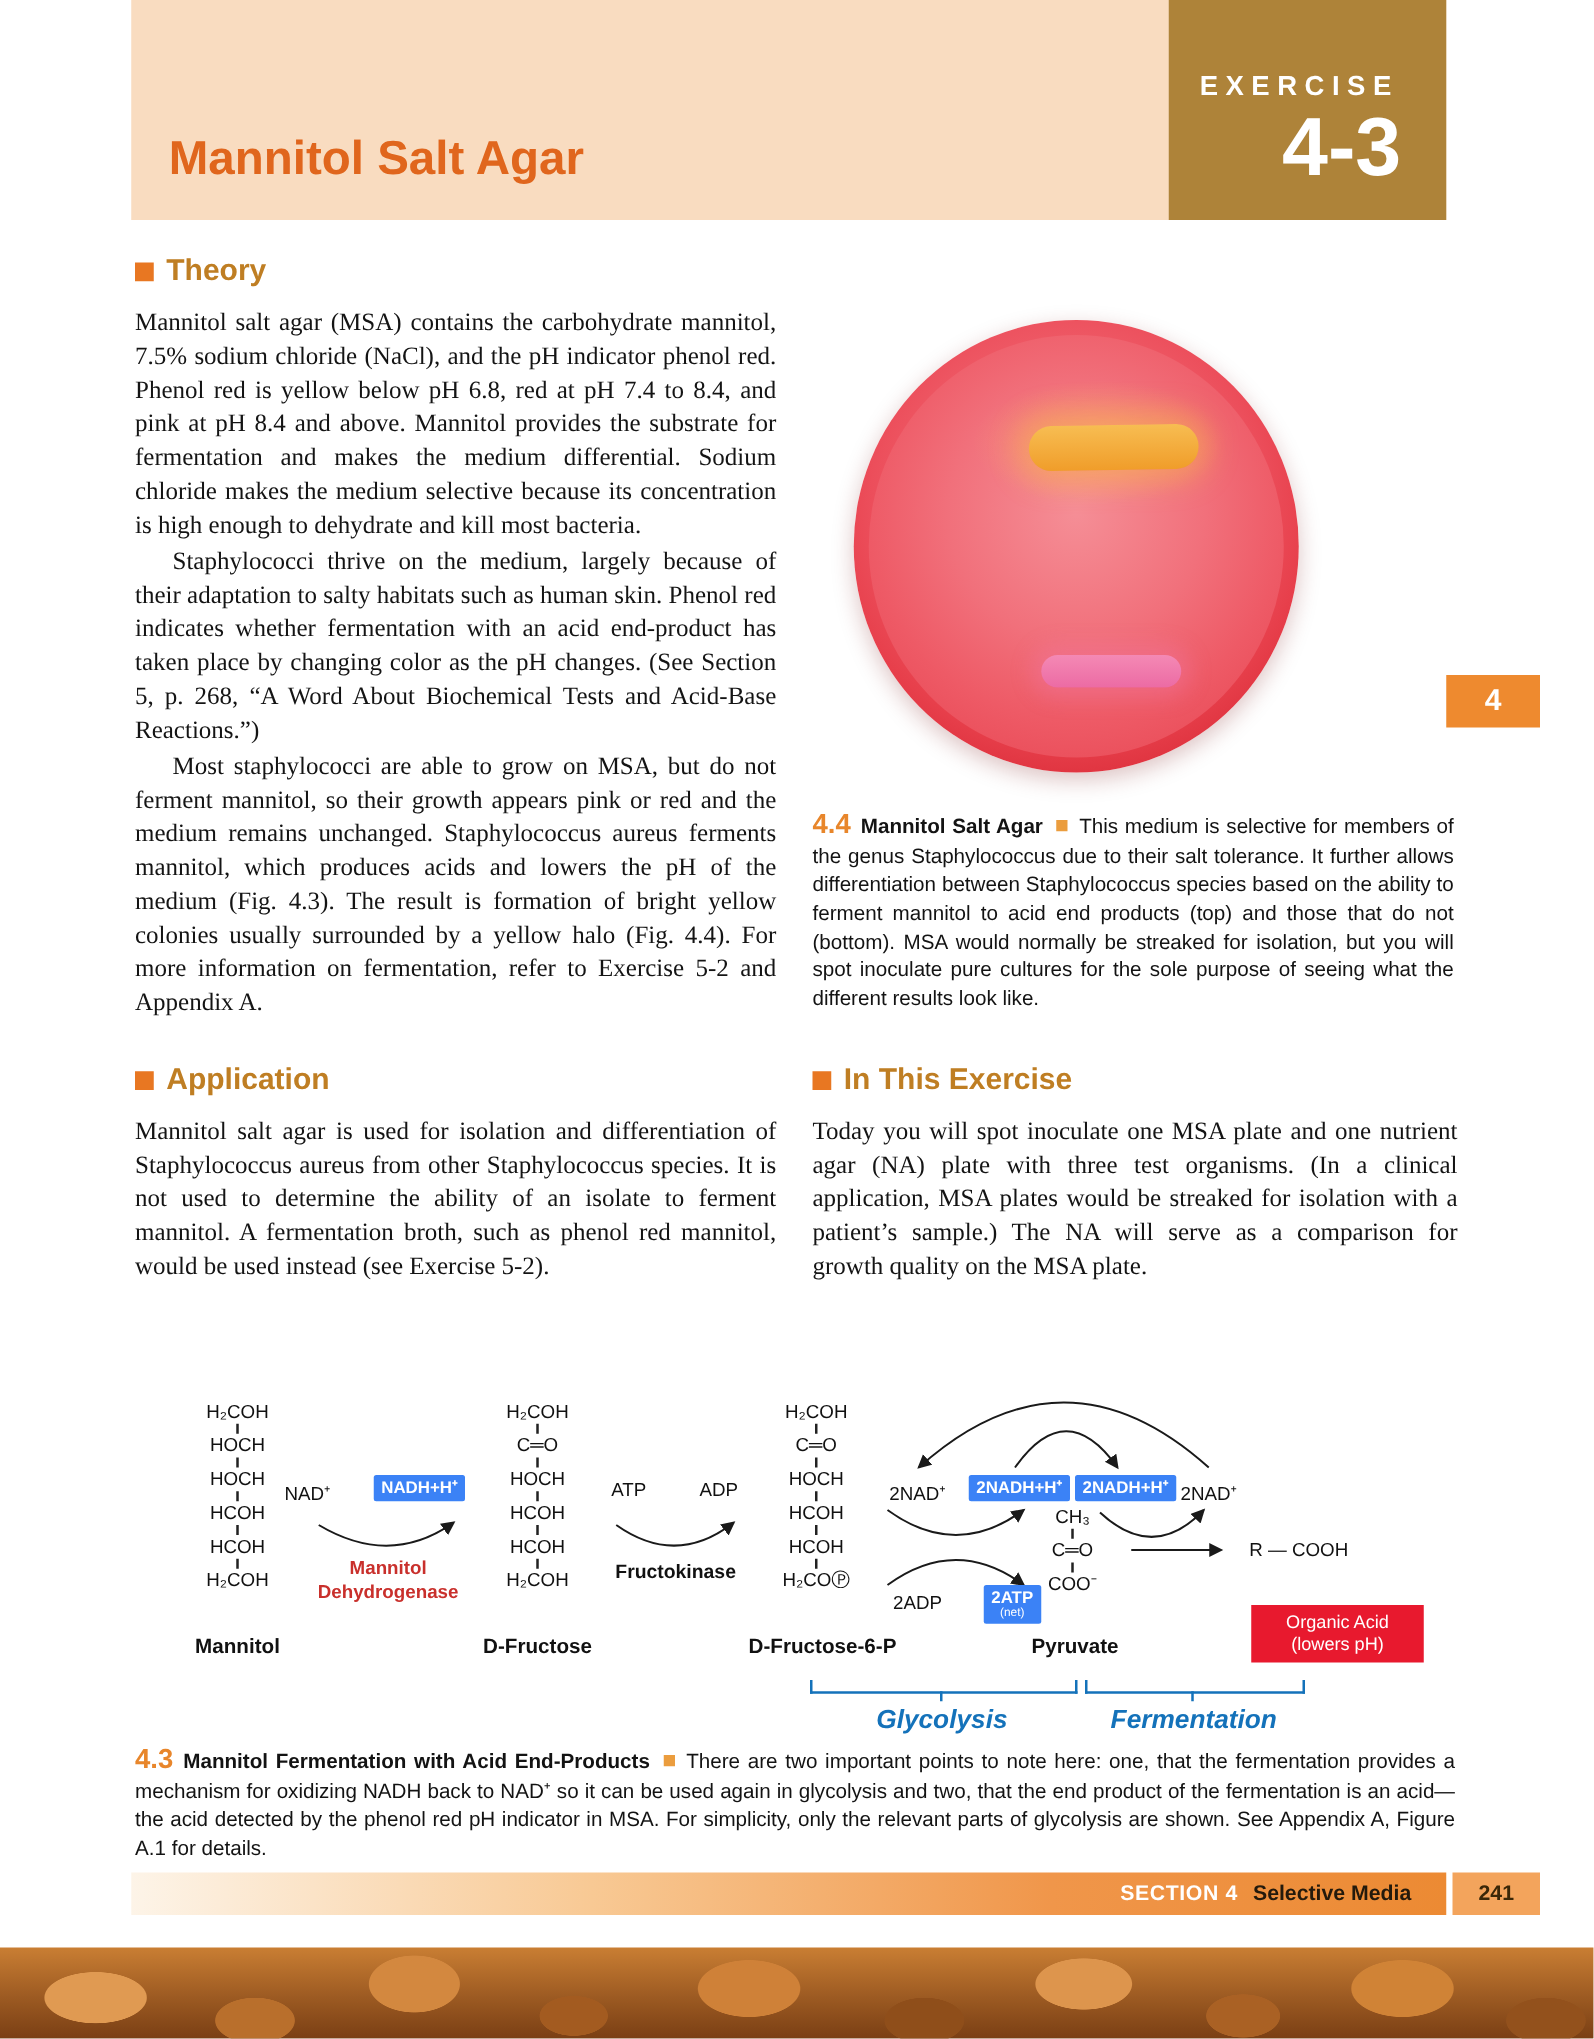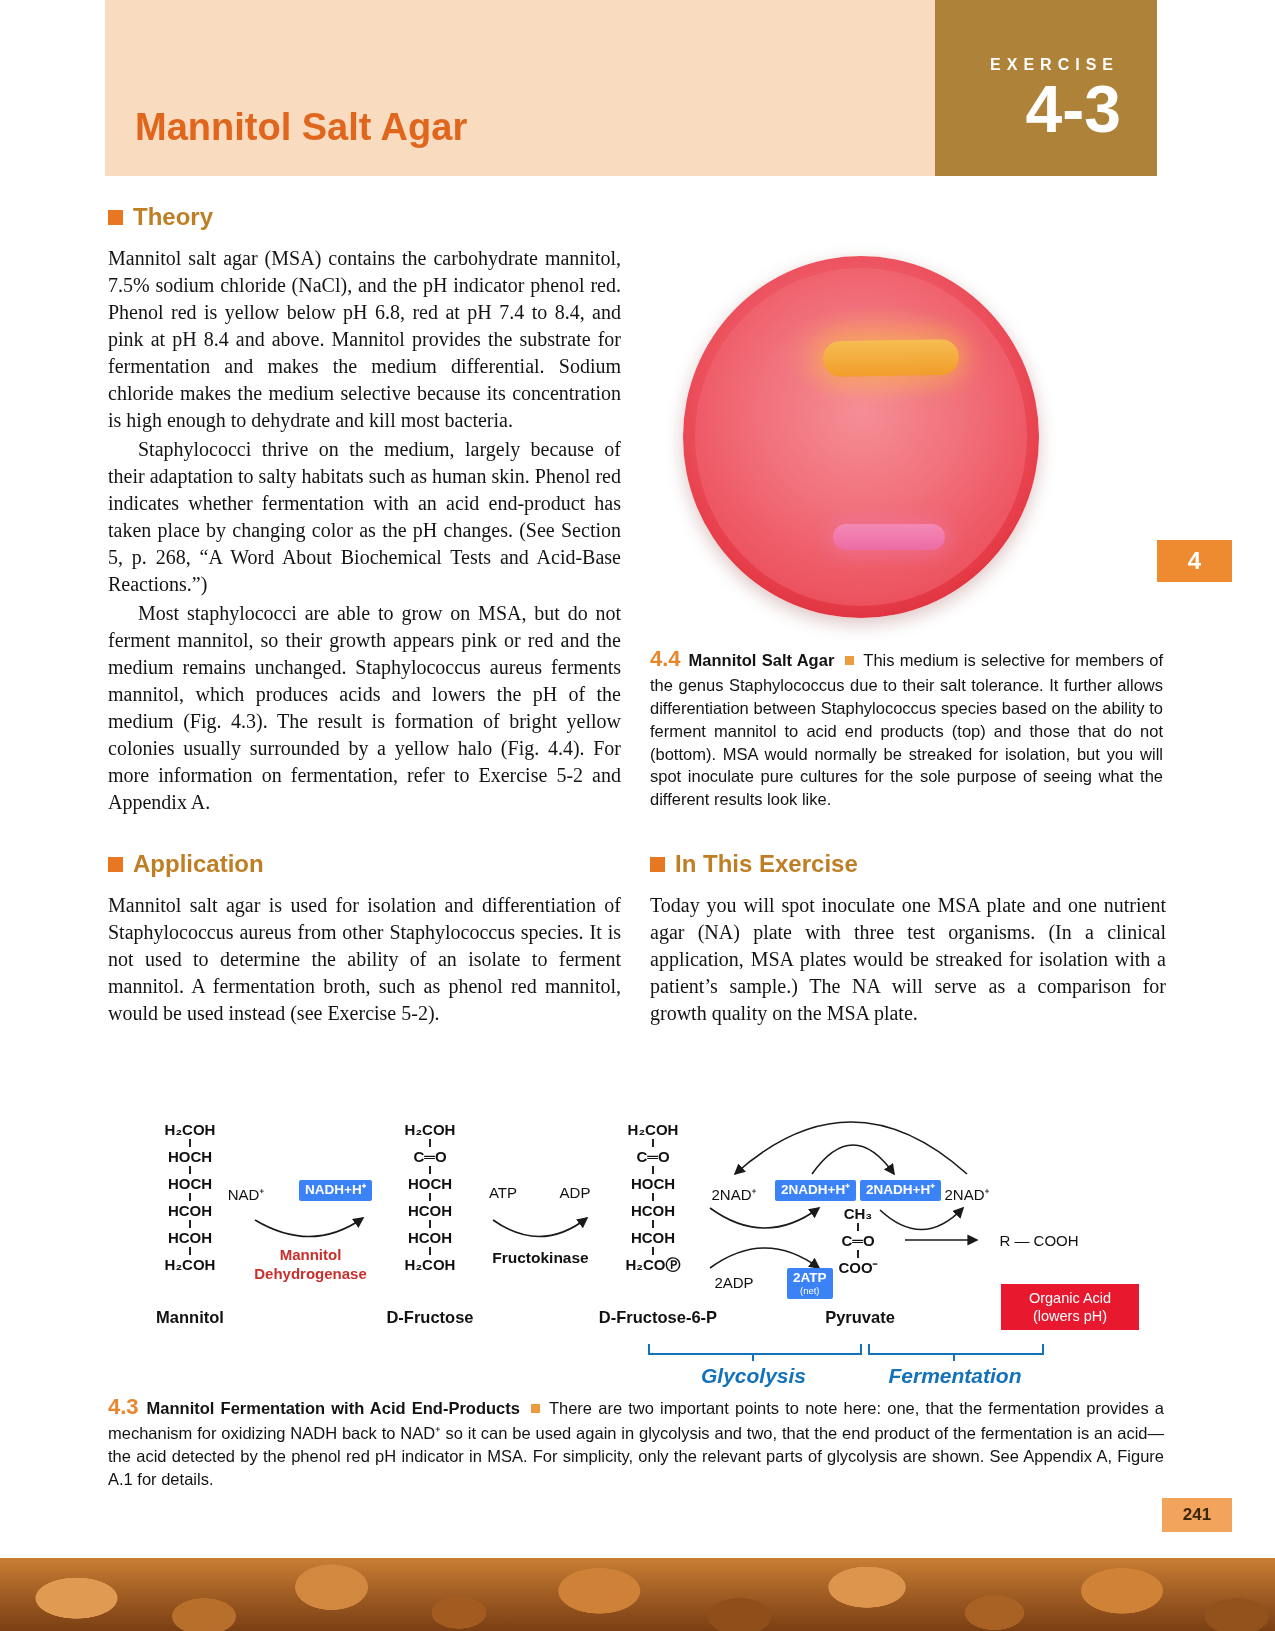--- a/index.html
+++ b/index.html
@@ -3,21 +3,21 @@
 <meta charset="utf-8">
 <style>
   html,body{margin:0;padding:0;background:#fff;}
   .page{position:relative;width:1275px;height:1631px;background:#fff;overflow:hidden;
         font-family:"Liberation Sans",sans-serif;color:#141414;}
 
   
   .top-band{position:absolute;left:105px;top:0;width:1052px;height:176px;background:#f9dcc0;}
   .page-title{position:absolute;left:30px;top:106px;margin:0;font-size:38px;font-weight:bold;color:#e0661d;}
   .exercise-box{position:absolute;right:0;top:0;width:222px;height:176px;background:#ae8339;color:#fff;text-align:right;}
-  .ex-label{margin:56px 38px 0 0;font-size:16px;font-weight:bold;letter-spacing:6px;}
+  .ex-label{margin:56px 38px 0 0;font-size:22px;font-weight:bold;letter-spacing:6px;}
   .ex-num{margin:2px 36px 0 0;font-size:66px;font-weight:bold;line-height:1;}
 
   
   .sec-head{display:flex;align-items:flex-start;margin:0 0 14px 0;font-size:24px;font-weight:bold;color:#bf7e23;}
   .sq{flex:0 0 auto;width:15px;height:15px;background:#e87722;margin:7px 10px 0 0;}
 
   
   .textcol{position:absolute;}
   .para{margin:0 0 0 0;font-family:"Liberation Serif",serif;font-size:20px;line-height:27px;text-align:justify;color:#141414;}
   .para + .para{text-indent:30px;margin-top:2px;}
@@ -40,21 +40,21 @@
   
   .caption{font-size:16.5px;line-height:1.38;text-align:justify;color:#131313;}
   .fig-num{color:#e8862b;font-weight:bold;font-size:22px;margin-right:8px;}
   .fig-title{font-weight:bold;}
   .cap-sq{display:inline-block;width:9px;height:9px;background:#eb9d3e;margin:0 9px 1px 11px;}
 
   
   .diagram{position:absolute;left:105px;top:1118px;width:1070px;height:278px;font-size:15px;}
   .arrows{position:absolute;left:0;top:0;}
   .struct{position:absolute;width:90px;text-align:center;}
-  .sline{height:15px;line-height:15px;font-size:15px;color:#111;font-weight:bold;}
+  .sline{height:15px;line-height:15px;font-size:15px;color:#111;}
   .bond{display:block;width:1.5px;height:8px;background:#222;margin:2px auto;}
   .struct-label{position:absolute;font-size:16.5px;font-weight:bold;text-align:center;color:#111;}
   .rlabel{position:absolute;text-align:center;color:#111;}
   .bluebox{position:absolute;background:#3b82f6;color:#fff;font-size:13.5px;font-weight:bold;padding:3px 6px;border-radius:2px;text-align:center;line-height:1.1;}
   .bluebox .small{display:block;font-size:9.5px;font-weight:normal;}
   .redbox{position:absolute;background:#e8192e;color:#fff;font-size:14.5px;text-align:center;padding:5px 16px;line-height:1.25;}
   .enzyme-red{position:absolute;color:#c9302c;font-weight:bold;text-align:center;line-height:1.25;}
   .enzyme-black{position:absolute;color:#111;font-weight:bold;text-align:center;font-size:15.5px;}
   .bracket{position:absolute;height:9px;border-left:2px solid #1472ba;border-right:2px solid #1472ba;border-bottom:2px solid #1472ba;}
   .bracket-stem{position:absolute;width:2px;height:8px;background:#1472ba;}
@@ -248,17 +248,21 @@
     <div class="bracket-stem" style="left:848px;top:235px;"></div>
     <div class="phase-label" style="left:766px;top:246px;width:168px;">Fermentation</div>
   </div>
 
   <div class="textcol caption" style="left:108px;top:1392px;width:1056px;">
     <span class="fig-num">4.3</span><span class="fig-title">Mannitol Fermentation with Acid End-Products</span><span class="cap-sq"></span><span><span>There are two important points to note here: one, that the fermentation provides a mechanism for oxidizing NADH back to NAD⁺ so it can be used again in glycolysis and two, that the end product of the fermentation is an acid—the acid detected by the phenol red pH indicator in MSA. For simplicity, only the relevant parts of glycolysis are shown. See Appendix A, Figure A.1 for details.</span></span>
   </div>
 
   <div class="side-tab">4</div>
 
+  <div class="footer-band">
+    <span class="footer-section">SECTION 4</span>
+    <span class="footer-title">Selective Media</span>
+  </div>
   <div class="page-box">241</div>
 
   <div class="bottom-strip"></div>
 
 </div>
 
 </body></html>

